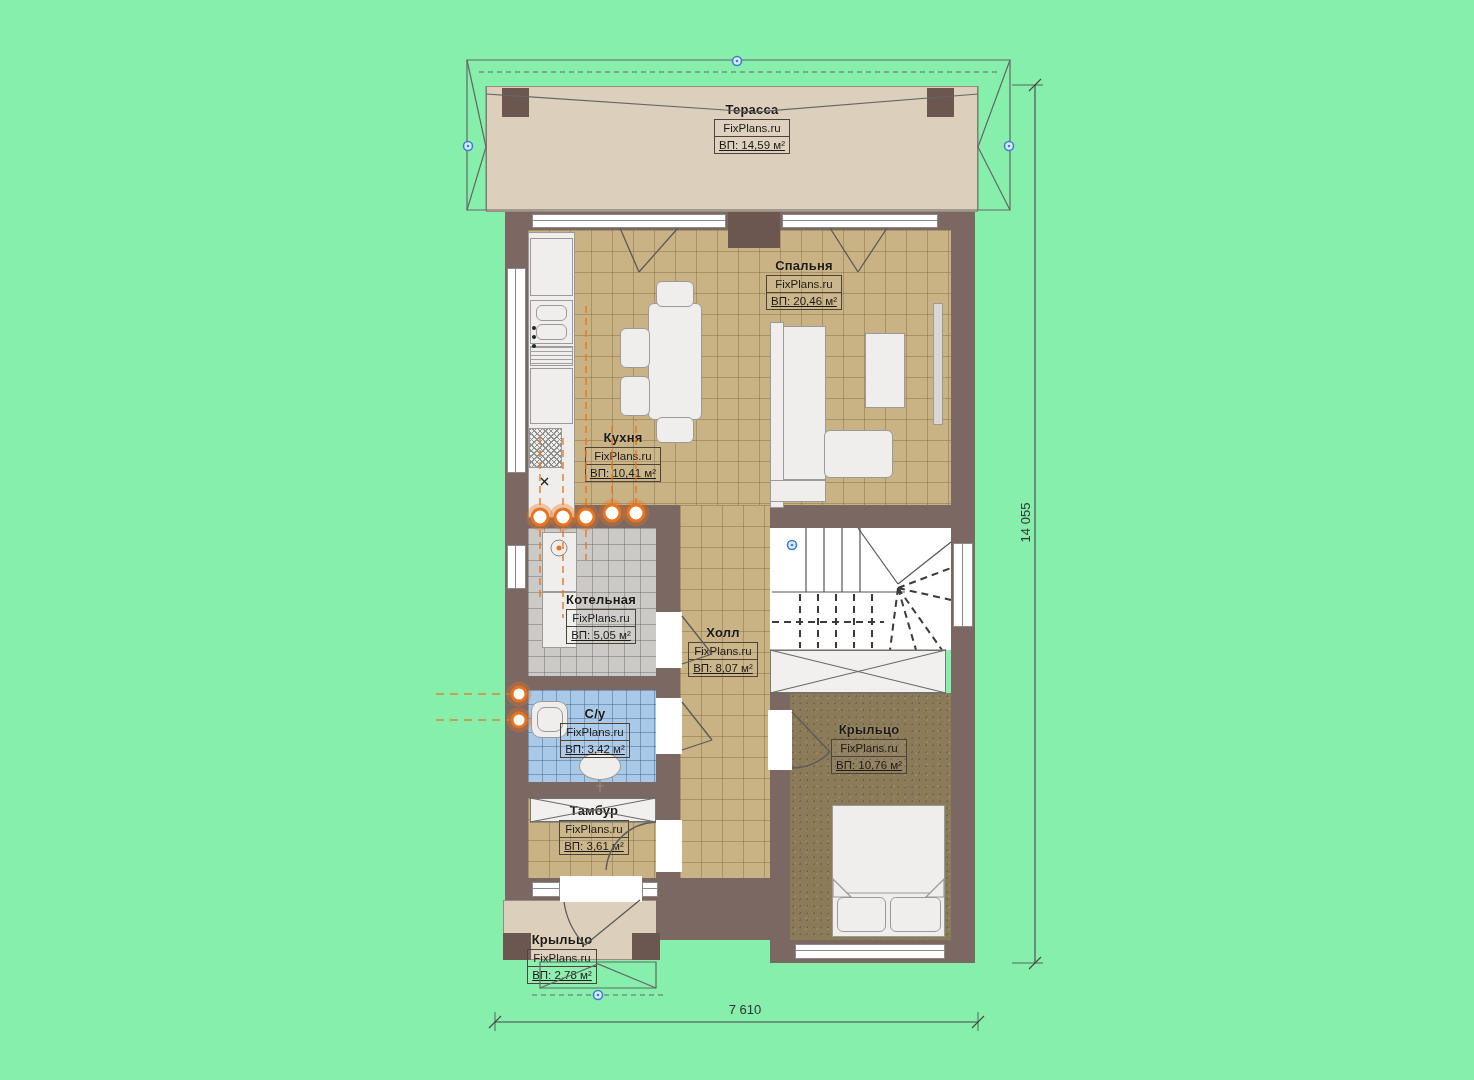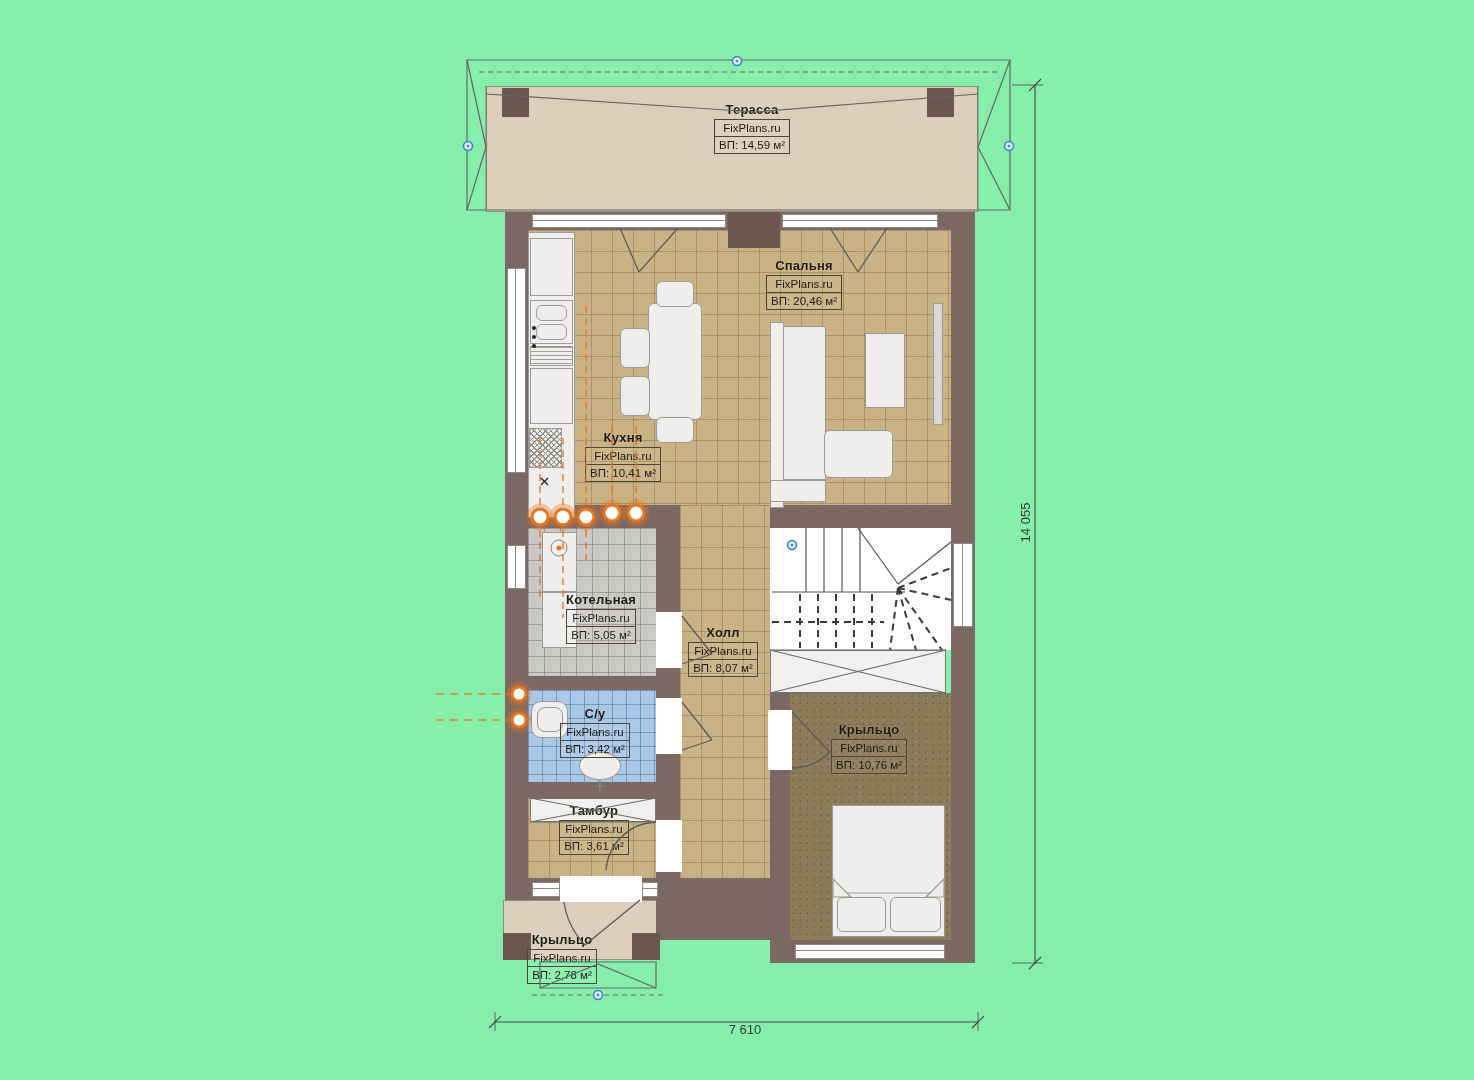--- a/index.html
+++ b/index.html
@@ -36,21 +36,21 @@
   .furn-round{border-radius:6px;}
   .stripes-h{background-image:repeating-linear-gradient(#a0a09c 0 1px,transparent 1px 4px);}
   .hatch{background-image:repeating-linear-gradient(45deg,#8f8f8b 0 1px,transparent 1px 4px),
                           repeating-linear-gradient(-45deg,#8f8f8b 0 1px,transparent 1px 4px);}
   .whitebox{position:absolute;background:#f4f3f1;border:1px solid #7a7a76;box-sizing:border-box;}
   
   .room-label{position:absolute;text-align:center;z-index:40;color:#1d1a14;}
   .room-name{font-size:13px;font-weight:bold;letter-spacing:.2px;margin-bottom:2px;text-shadow:0 0 2px rgba(255,255,255,.35);}
   .label-box{display:inline-block;}
   .label-row{border:1px solid #4d4437;font-size:11.5px;line-height:16px;padding:0 4px;background:rgba(255,255,255,.06);}
-  .label-row + .label-row{margin-top:-1px;}
+  .label-row + .label-row{margin-top:-1px;text-decoration:underline;}
   .dim-text{position:absolute;font-size:13px;color:#333;z-index:40;}
   .dim-text-v{transform:rotate(-90deg);transform-origin:center center;}
   svg.overlay{position:absolute;left:0;top:0;z-index:50;pointer-events:none;}
 </style>
 </head>
 <body>
 
 <div class="canvas">
 
   <div class="floor-beige" style="left:486px;top:86px;width:492px;height:126px;"></div>
@@ -185,21 +185,21 @@
   </div>
   <div class="room-label" style="left:516px;top:904px;width:92px;margin-top:28px;">
     <div class="room-name">Крыльцо</div>
     <div class="label-box">
       <div class="label-row">FixPlans.ru</div>
       <div class="label-row">ВП: 2,78 м²</div>
     </div>
   </div>
 
   <div class="dim-text dim-text-v" style="left:995px;top:515px;width:60px;text-align:center;">14 055</div>
-  <div class="dim-text" style="left:715px;top:1002px;width:60px;text-align:center;margin-top:20px;">7 610</div>
+  <div class="dim-text" style="left:715px;top:1002px;width:60px;text-align:center;">7 610</div>
 
   <svg class="overlay" width="1474" height="1080" viewBox="0 0 1474 1080">
 
     <g stroke="#666" stroke-width="1.2" fill="none">
       <path d="M467,60 H1010 V210 H467 Z"></path>
       <path d="M467,60 L486,147 L467,210"></path>
       <path d="M1010,60 L978,147 L1010,210"></path>
       <path d="M486,94 L755,112 L978,94"></path>
       <path d="M479,72 H998" stroke-dasharray="5 4"></path>
       <path d="M486,86 V210 M978,86 V210" stroke-width="0.8"></path>

